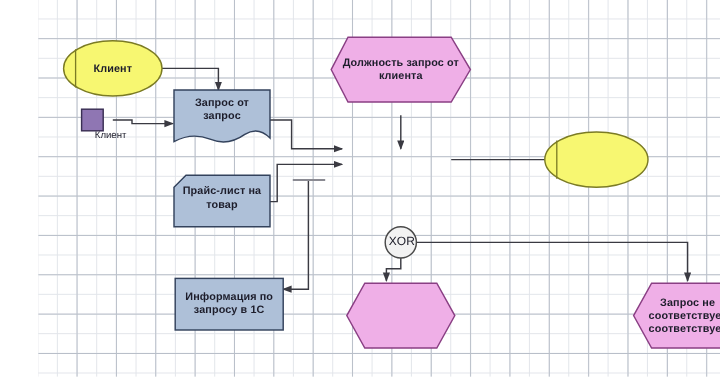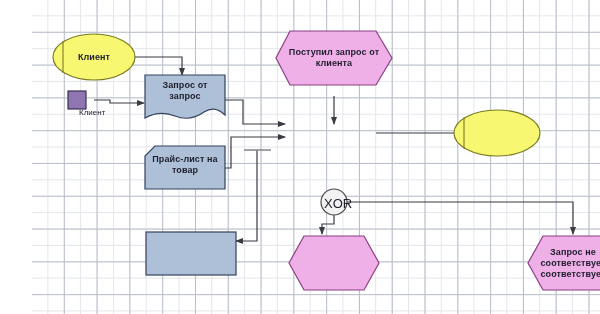--- a/index.html
+++ b/index.html
@@ -38,21 +38,21 @@
   }
   .tiny-label{
     position:absolute;
     font-size:8px;
     color:#1d1d2b;
     font-weight:normal;
     white-space:nowrap;
   }
   .xor-label{
     position:absolute;
-    font-size:13px;
+    font-size:10px;
     color:#20202c;
     font-weight:normal;
     white-space:nowrap;
   }
 </style>
 </head>
 <body>
 
 <div id="canvas">
 
@@ -136,22 +136,23 @@
   </svg>
 
   <div class="shape-label" style="left:22px;top:47px;width:80px;height:20px;">Клиент</div>
 
   <div class="tiny-label" style="left:47px;top:108px;">Клиент</div>
 
   <div class="shape-label" style="left:115px;top:79px;width:76px;height:24px;">Запрос от запрос</div>
 
   <div class="shape-label" style="left:116px;top:153px;width:74px;height:24px;text-align:center;">Прайс-лист на товар</div>
 
+  <div class="shape-label" style="left:115px;top:241px;width:88px;height:24px;">Информация по запросу в 1С</div>
 
-  <div class="shape-label" style="left:252px;top:45px;width:100px;height:26px;">Поступил запрос от клиента</div>
+  <div class="shape-label" style="left:252px;top:45px;width:100px;height:26px;">Должность запрос от клиента</div>
 
 
   <div class="xor-label" style="left:292px;top:196px;">XOR</div>
 
 
   <div class="shape-label" style="left:501px;top:245px;width:80px;height:36px;">Запрос не соответствует соответствует</div>
 
 </div>
 
 </body></html>

